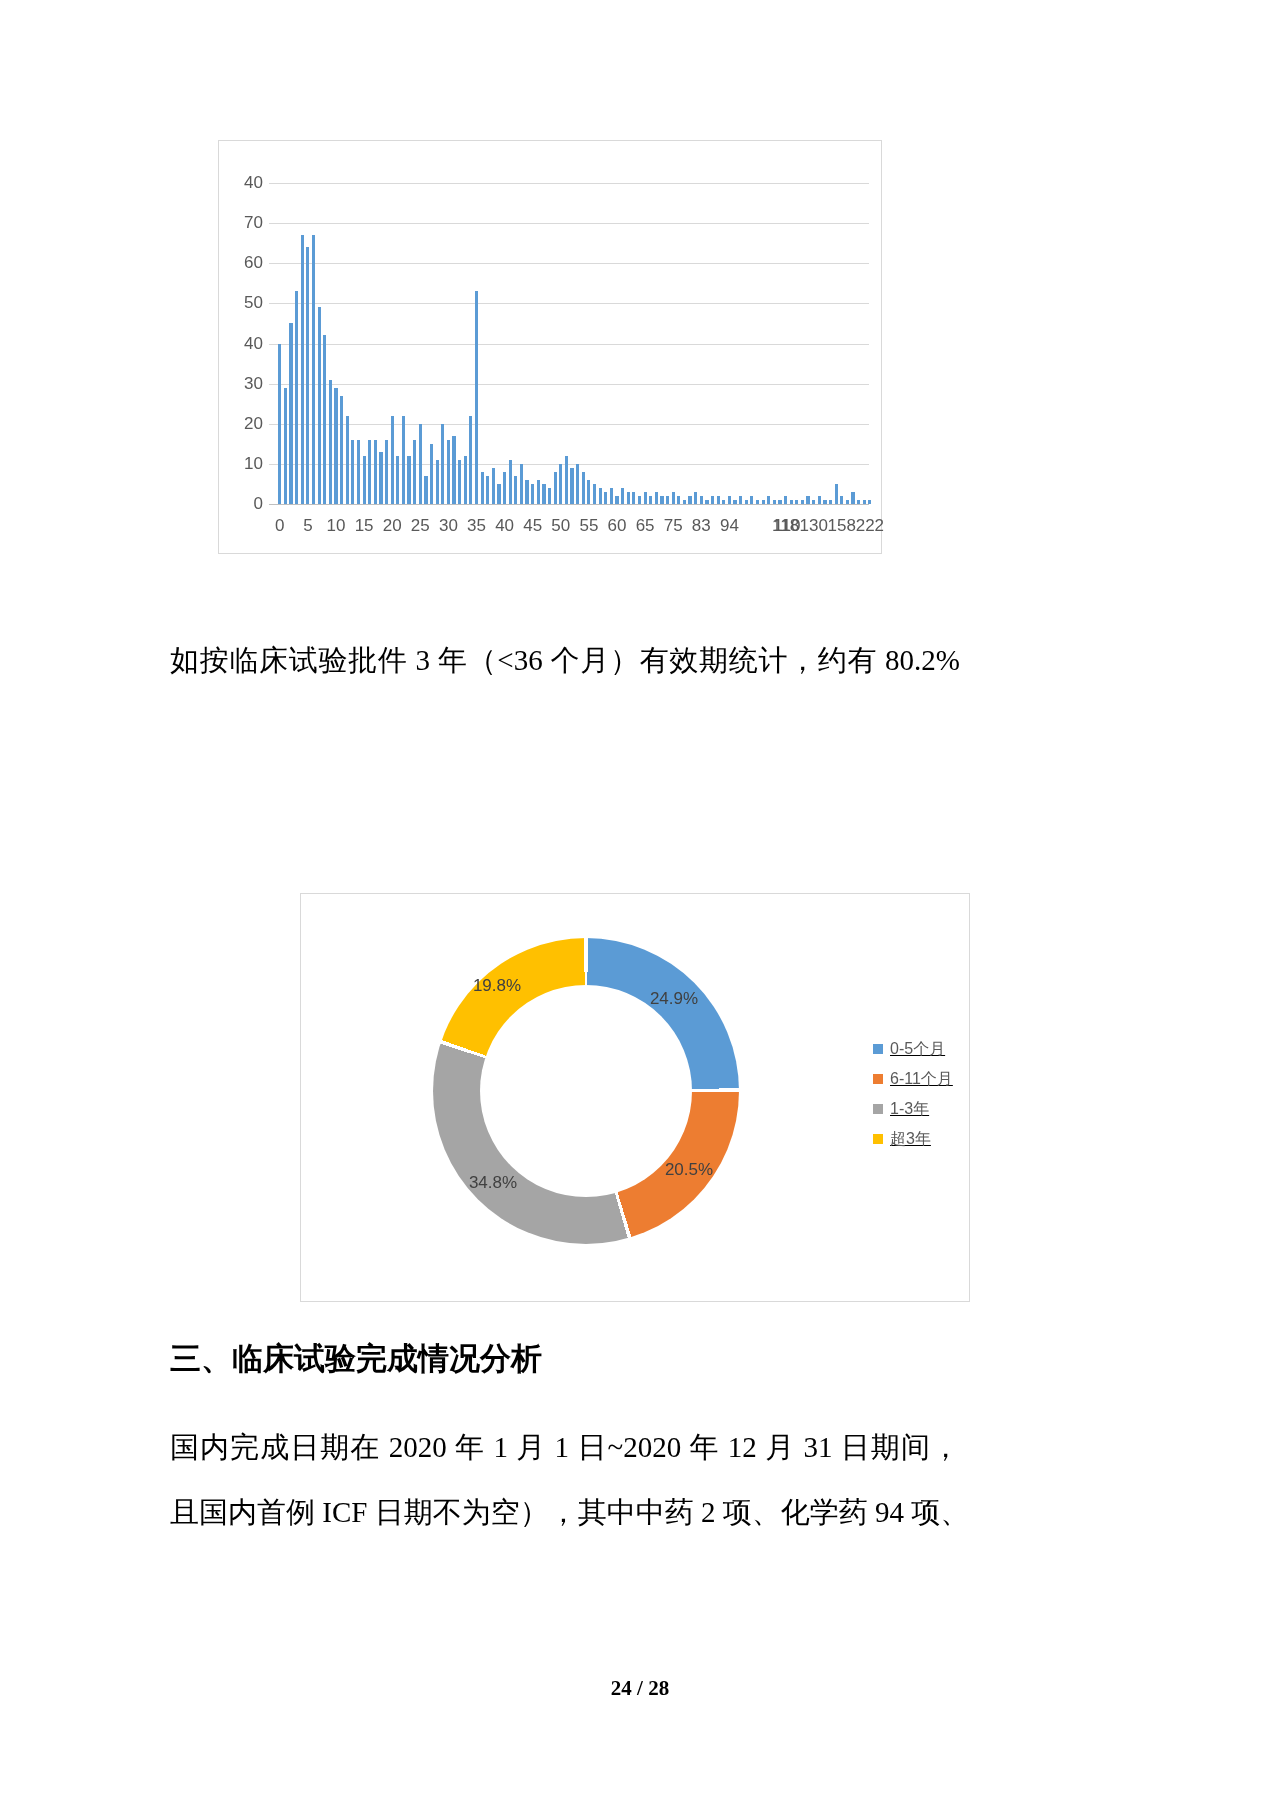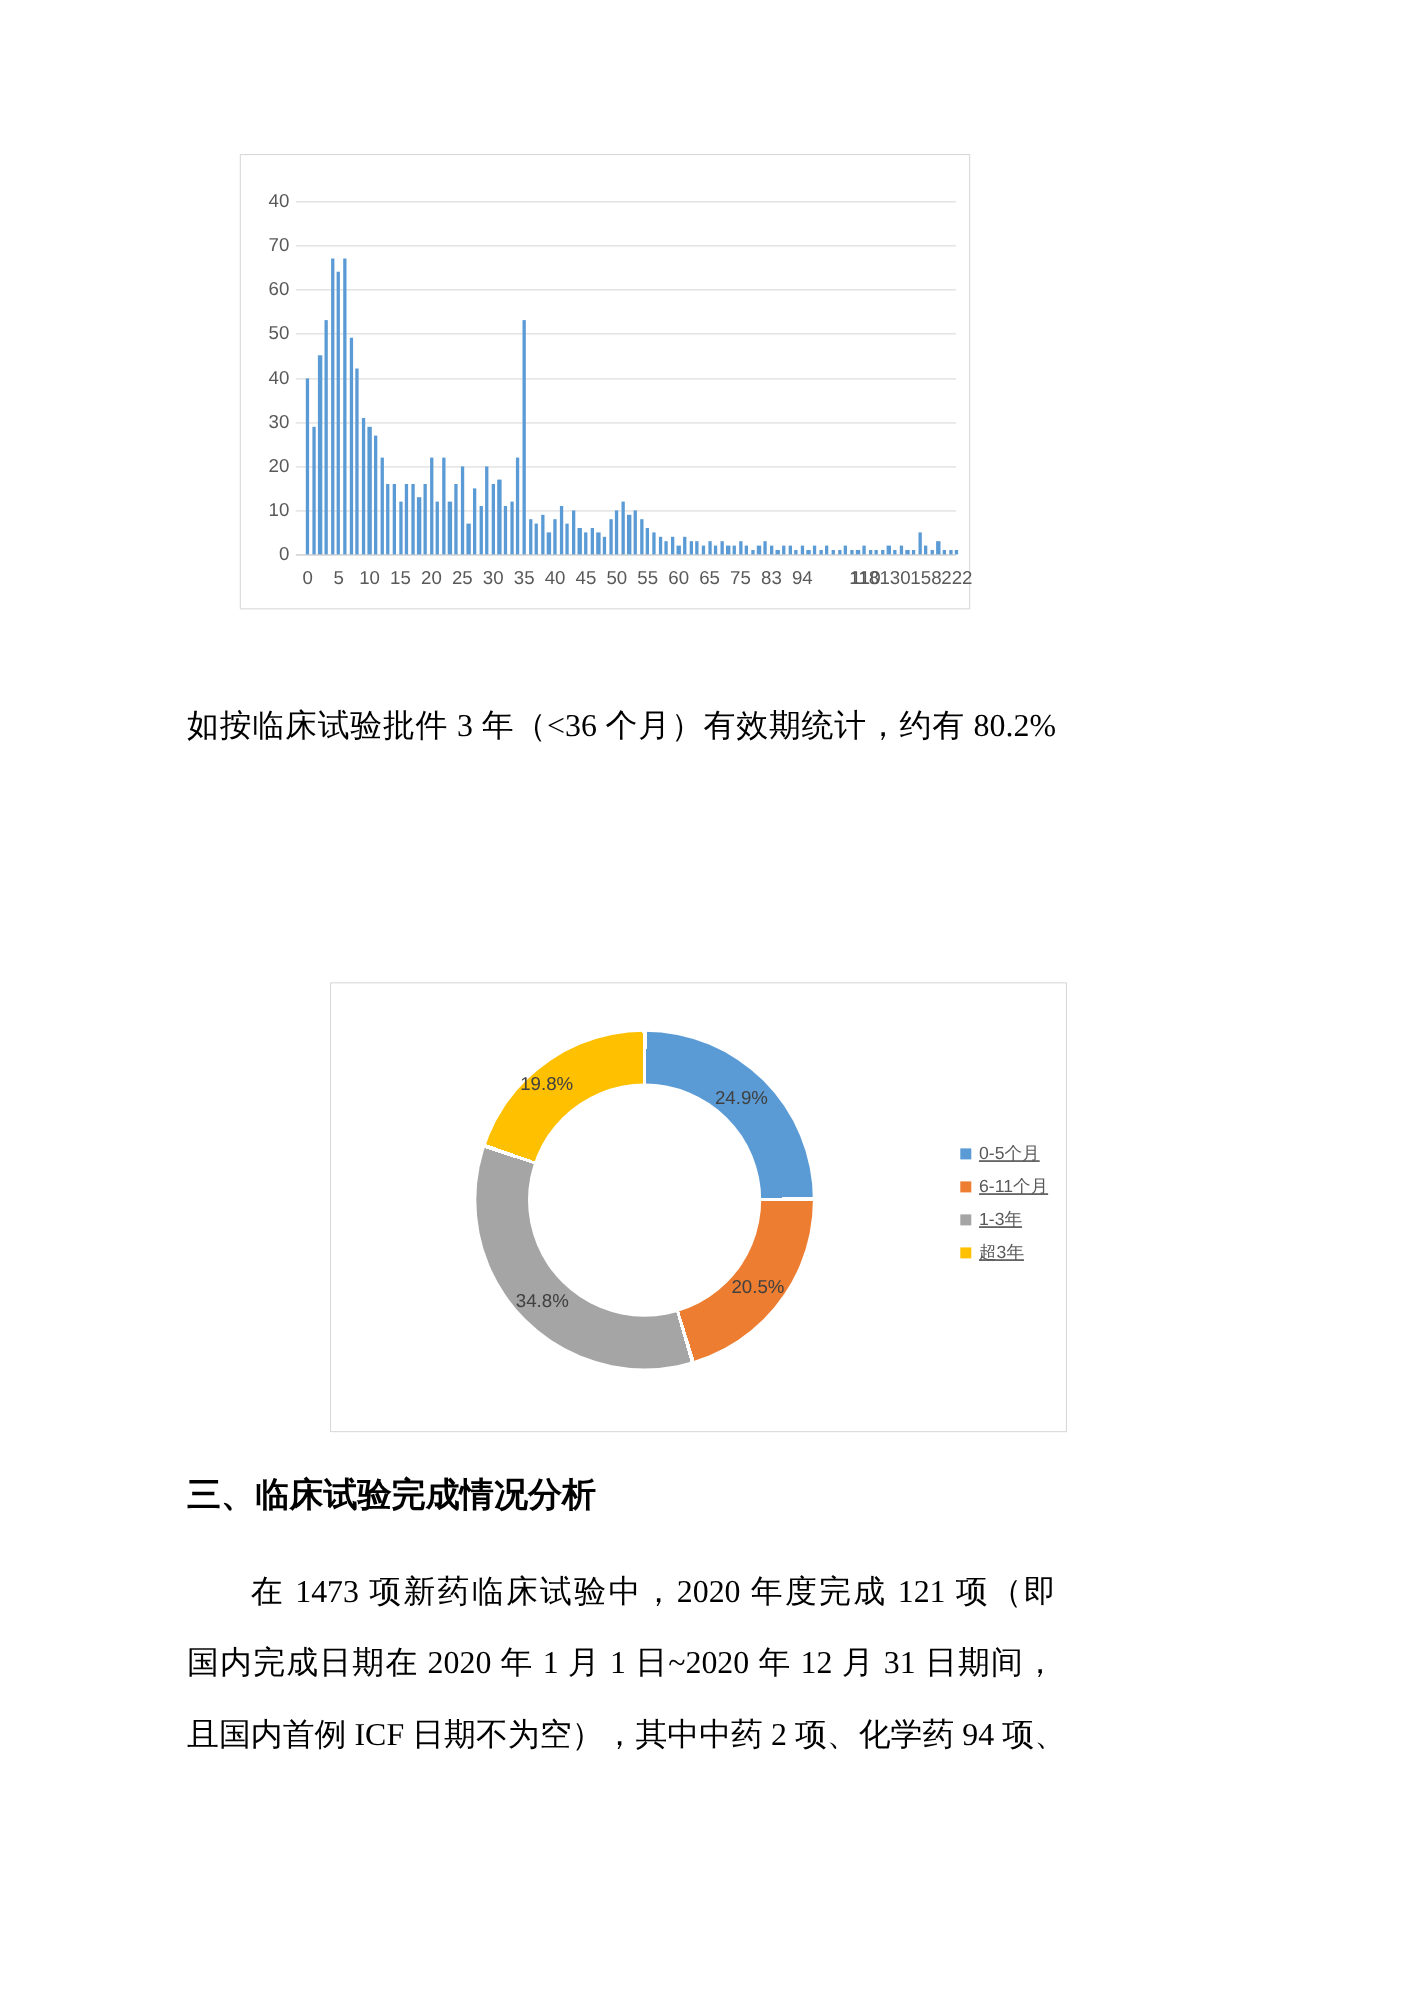--- a/index.html
+++ b/index.html
@@ -233,19 +233,19 @@
   <div class="pct pct-0">24.9%</div>
       <div class="pct pct-1">20.5%</div>
       <div class="pct pct-2">34.8%</div>
       <div class="pct pct-3">19.8%</div>
       <div class="donut-hole"></div>
     </div>
 
   <div class="section-heading">三、临床试验完成情况分析</div>
 
   <div class="para p2">
-    <div class="line first">在 1473 项新药临床试验中，2020 年度完成 121 项（即</div>
     <div class="line">国内完成日期在 2020 年 1 月 1 日~2020 年 12 月 31 日期间，</div>
     <div class="line">且国内首例 ICF 日期不为空），其中中药 2 项、化学药 94 项、</div>
   </div>
 
+  <div class="page-footer">24 / 28</div>
 
 </div>
 
 </body></html>

